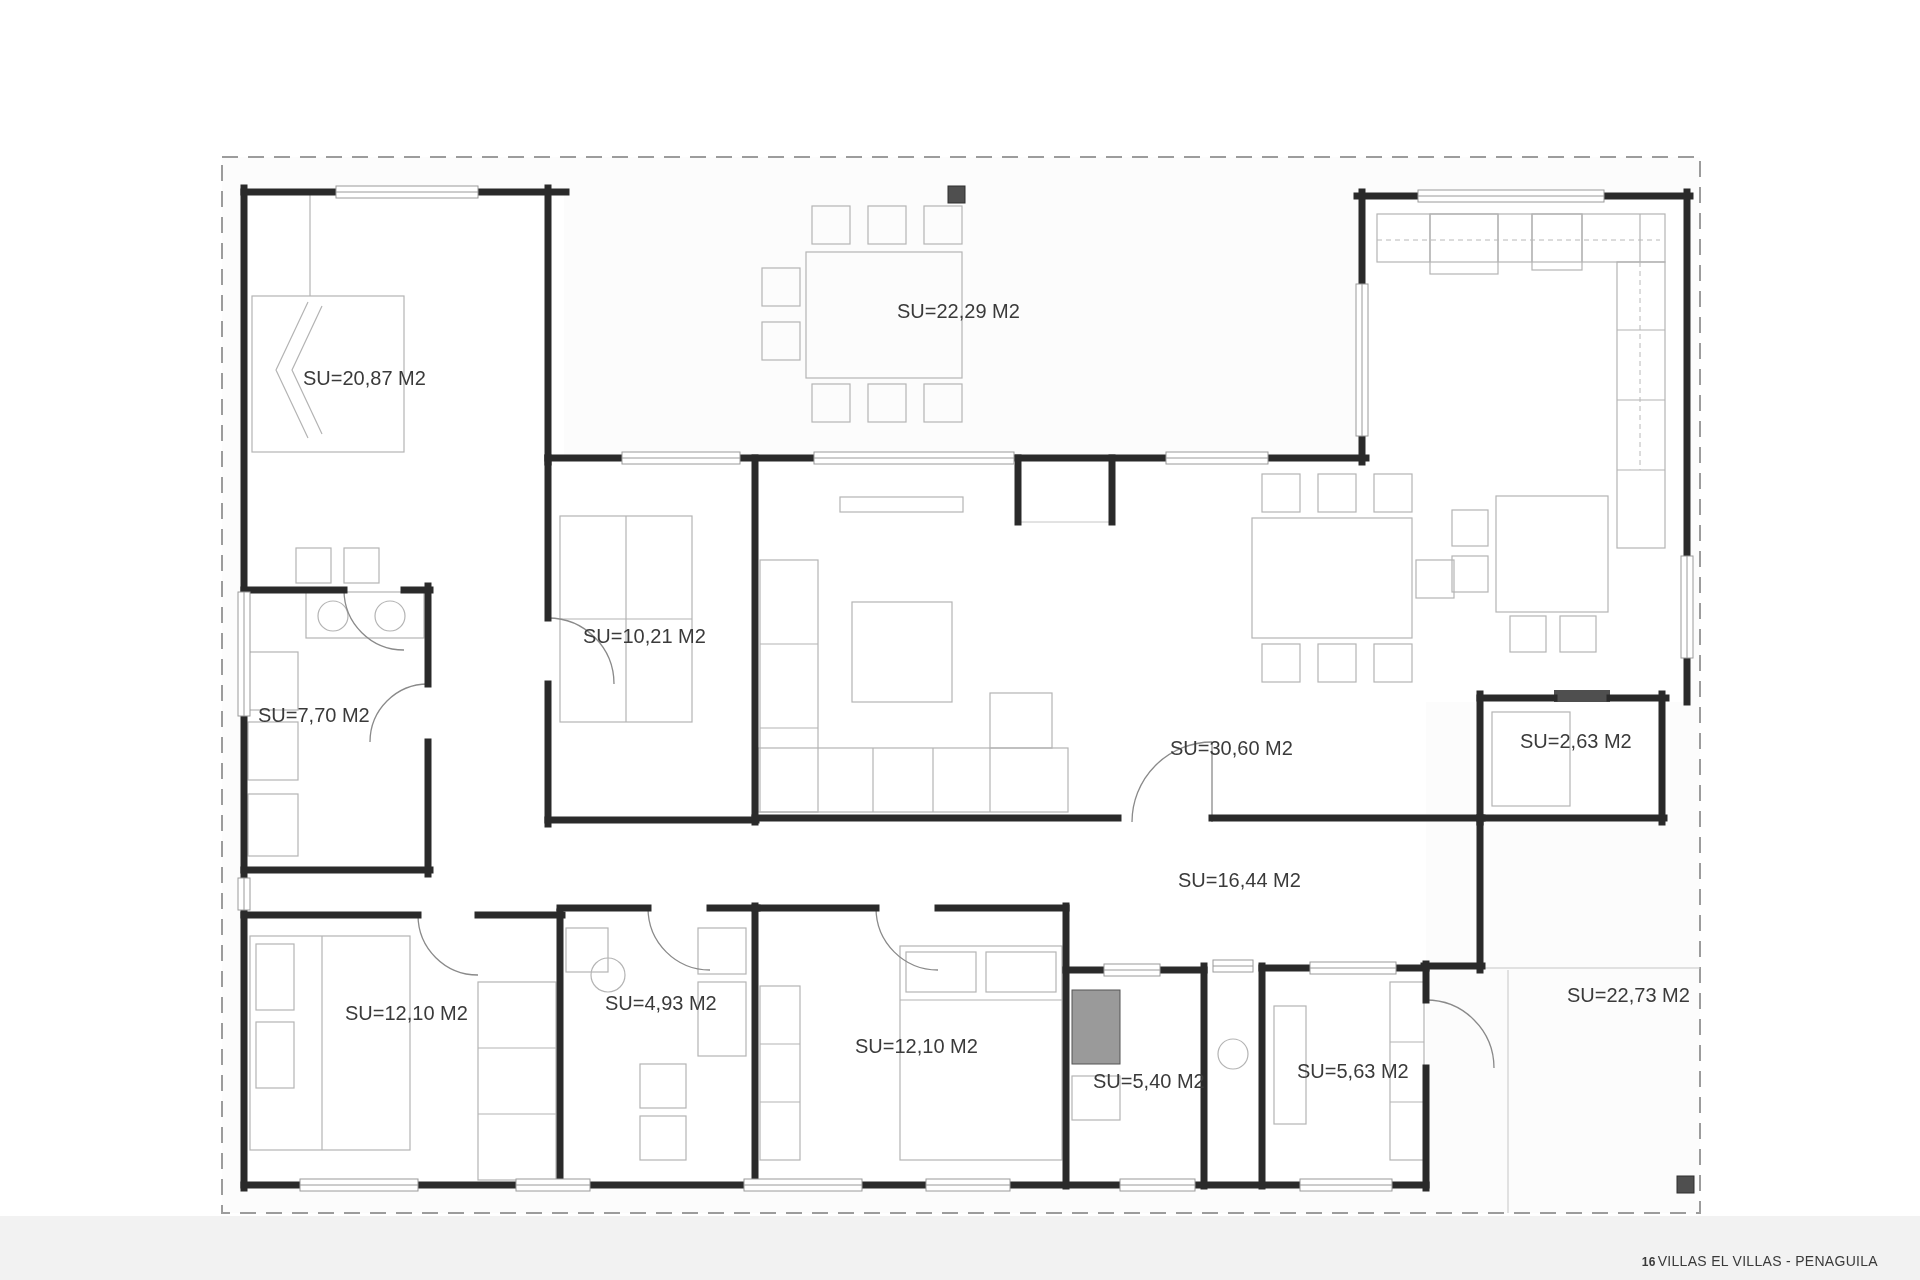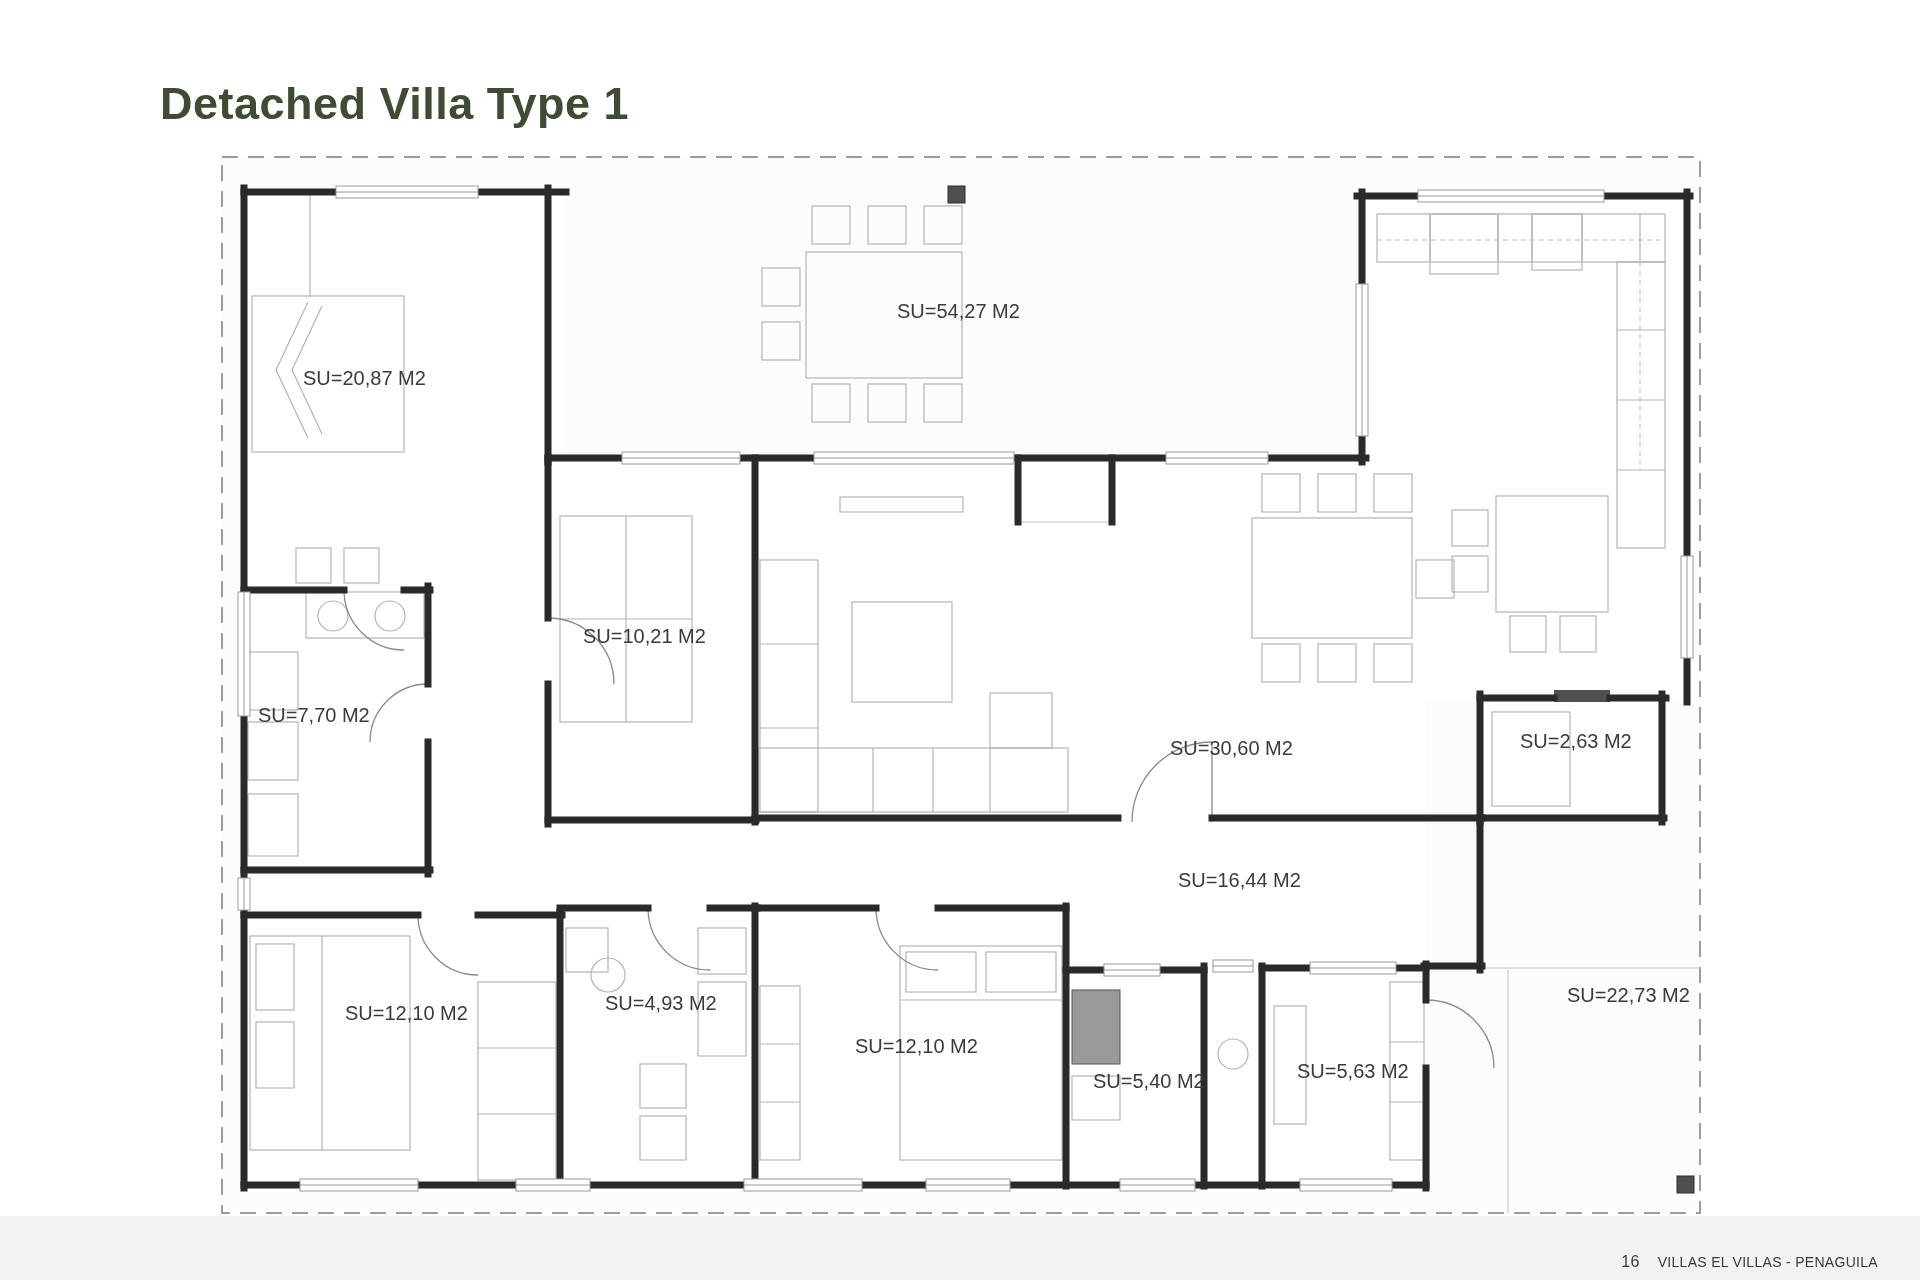--- a/index.html
+++ b/index.html
@@ -4,42 +4,41 @@
 <style>
   html,body{margin:0;padding:0;background:#fff;}
   .page{position:relative;width:1920px;height:1280px;background:var(--page-bg,#ffffff);
         font-family:"Liberation Sans",sans-serif;overflow:hidden;}
   .title{position:absolute;left:160px;top:78px;margin:0;font-size:45px;font-weight:700;
          color:var(--title-green,#3e4c34);letter-spacing:.5px;}
   .plan{position:absolute;left:0;top:0;width:1920px;height:1280px;}
   svg.plan-svg{position:absolute;left:0;top:0;}
   .room-label{position:absolute;font-size:20px;color:var(--label-text,#3a3a3a);white-space:nowrap;}
   .footer{position:absolute;right:42px;top:1253px;font-size:14px;color:#3a3a3a;letter-spacing:.3px;}
-  .footer .num{font-size:16px;margin-right:18px;}
+  .footer .num{font-size:12px;margin-right:2px;font-weight:bold;}
   
   .boundary{fill:var(--plan-bg,#fcfcfc);stroke:var(--boundary,#9c9c9c);stroke-width:2;stroke-dasharray:16 10;}
   .band{fill:#f2f2f2;}
   .roomfill{fill:#ffffff;}
   .wall{stroke:var(--wall,#2a2a2a);stroke-width:7;stroke-linecap:square;}
   .win-rect{fill:#ffffff;stroke:var(--window-line,#9a9a9a);stroke-width:1;}
   .win-line{stroke:var(--window-line,#9a9a9a);stroke-width:1;}
   .fur{stroke:var(--furniture,#b4b4b4);stroke-width:1.2;fill:none;}
   .fur-dark{fill:#9a9a9a;stroke:#555;stroke-width:1;}
   .door{stroke:var(--door,#8a8a8a);stroke-width:1.3;fill:none;}
   .dash{stroke:#b8b8b8;stroke-width:1;stroke-dasharray:5 4;fill:none;}
   .soft{stroke:#c6c6c6;stroke-width:1;}
   .marker{fill:var(--marker,#4f4f4f);stroke:#2e2e2e;stroke-width:1;}
   .leaf{fill:#4f4f4f;}
 </style>
 </head>
 <body>
 
 <div class="page">
 
-  <h1 class="title">Detached Villa Type 1</h1>
 
   <div class="plan">
     <svg class="plan-svg" width="1920" height="1280" viewBox="0 0 1920 1280">
 
       <rect class="band" x="0" y="1216" width="1920" height="64"></rect>
 
       <rect class="boundary" x="222" y="157" width="1478" height="1056"></rect>
 
       <g>
         <rect class="roomfill" x="244" y="188" width="320" height="1000"></rect>
@@ -268,21 +267,21 @@
           <line class="win-line" x1="1687" y1="556" x2="1687" y2="658"></line>
       </g>
 
       <g>
         <rect class="marker" x="948" y="186" width="17" height="17"></rect>
         <rect class="marker" x="1677" y="1176" width="17" height="17"></rect>
       </g>
     </svg>
 
     <span class="room-label" style="left:303px;top:367px">SU=20,87 M2</span>
-    <span class="room-label" style="left:897px;top:300px">SU=54,27 M2</span>
+    <span class="room-label" style="left:897px;top:300px">SU=22,29 M2</span>
     <span class="room-label" style="left:583px;top:625px">SU=10,21 M2</span>
     <span class="room-label" style="left:258px;top:704px">SU=7,70 M2</span>
     <span class="room-label" style="left:1170px;top:737px">SU=30,60 M2</span>
     <span class="room-label" style="left:1520px;top:730px">SU=2,63 M2</span>
     <span class="room-label" style="left:1178px;top:869px">SU=16,44 M2</span>
     <span class="room-label" style="left:345px;top:1002px">SU=12,10 M2</span>
     <span class="room-label" style="left:605px;top:992px">SU=4,93 M2</span>
     <span class="room-label" style="left:855px;top:1035px">SU=12,10 M2</span>
     <span class="room-label" style="left:1093px;top:1070px">SU=5,40 M2</span>
     <span class="room-label" style="left:1297px;top:1060px">SU=5,63 M2</span>

